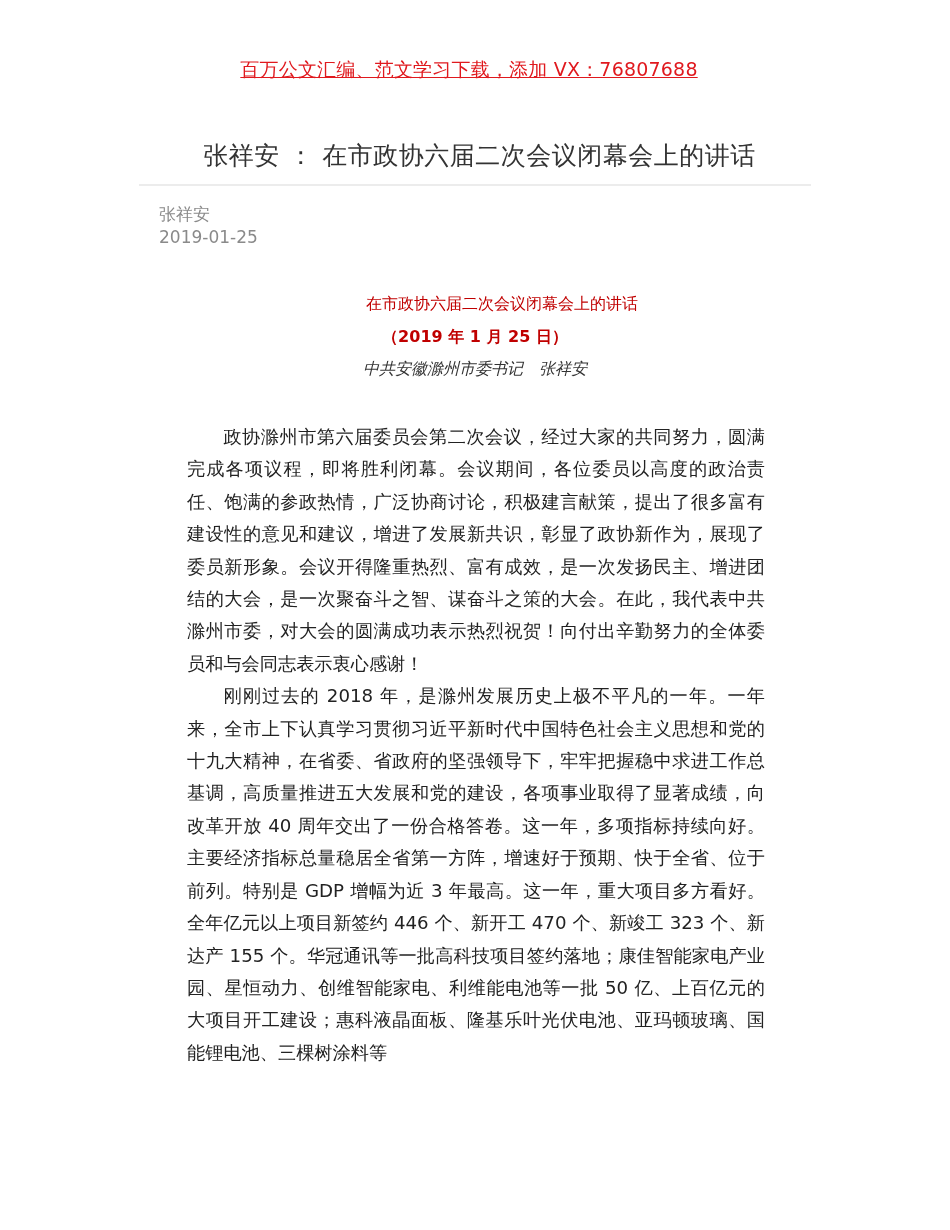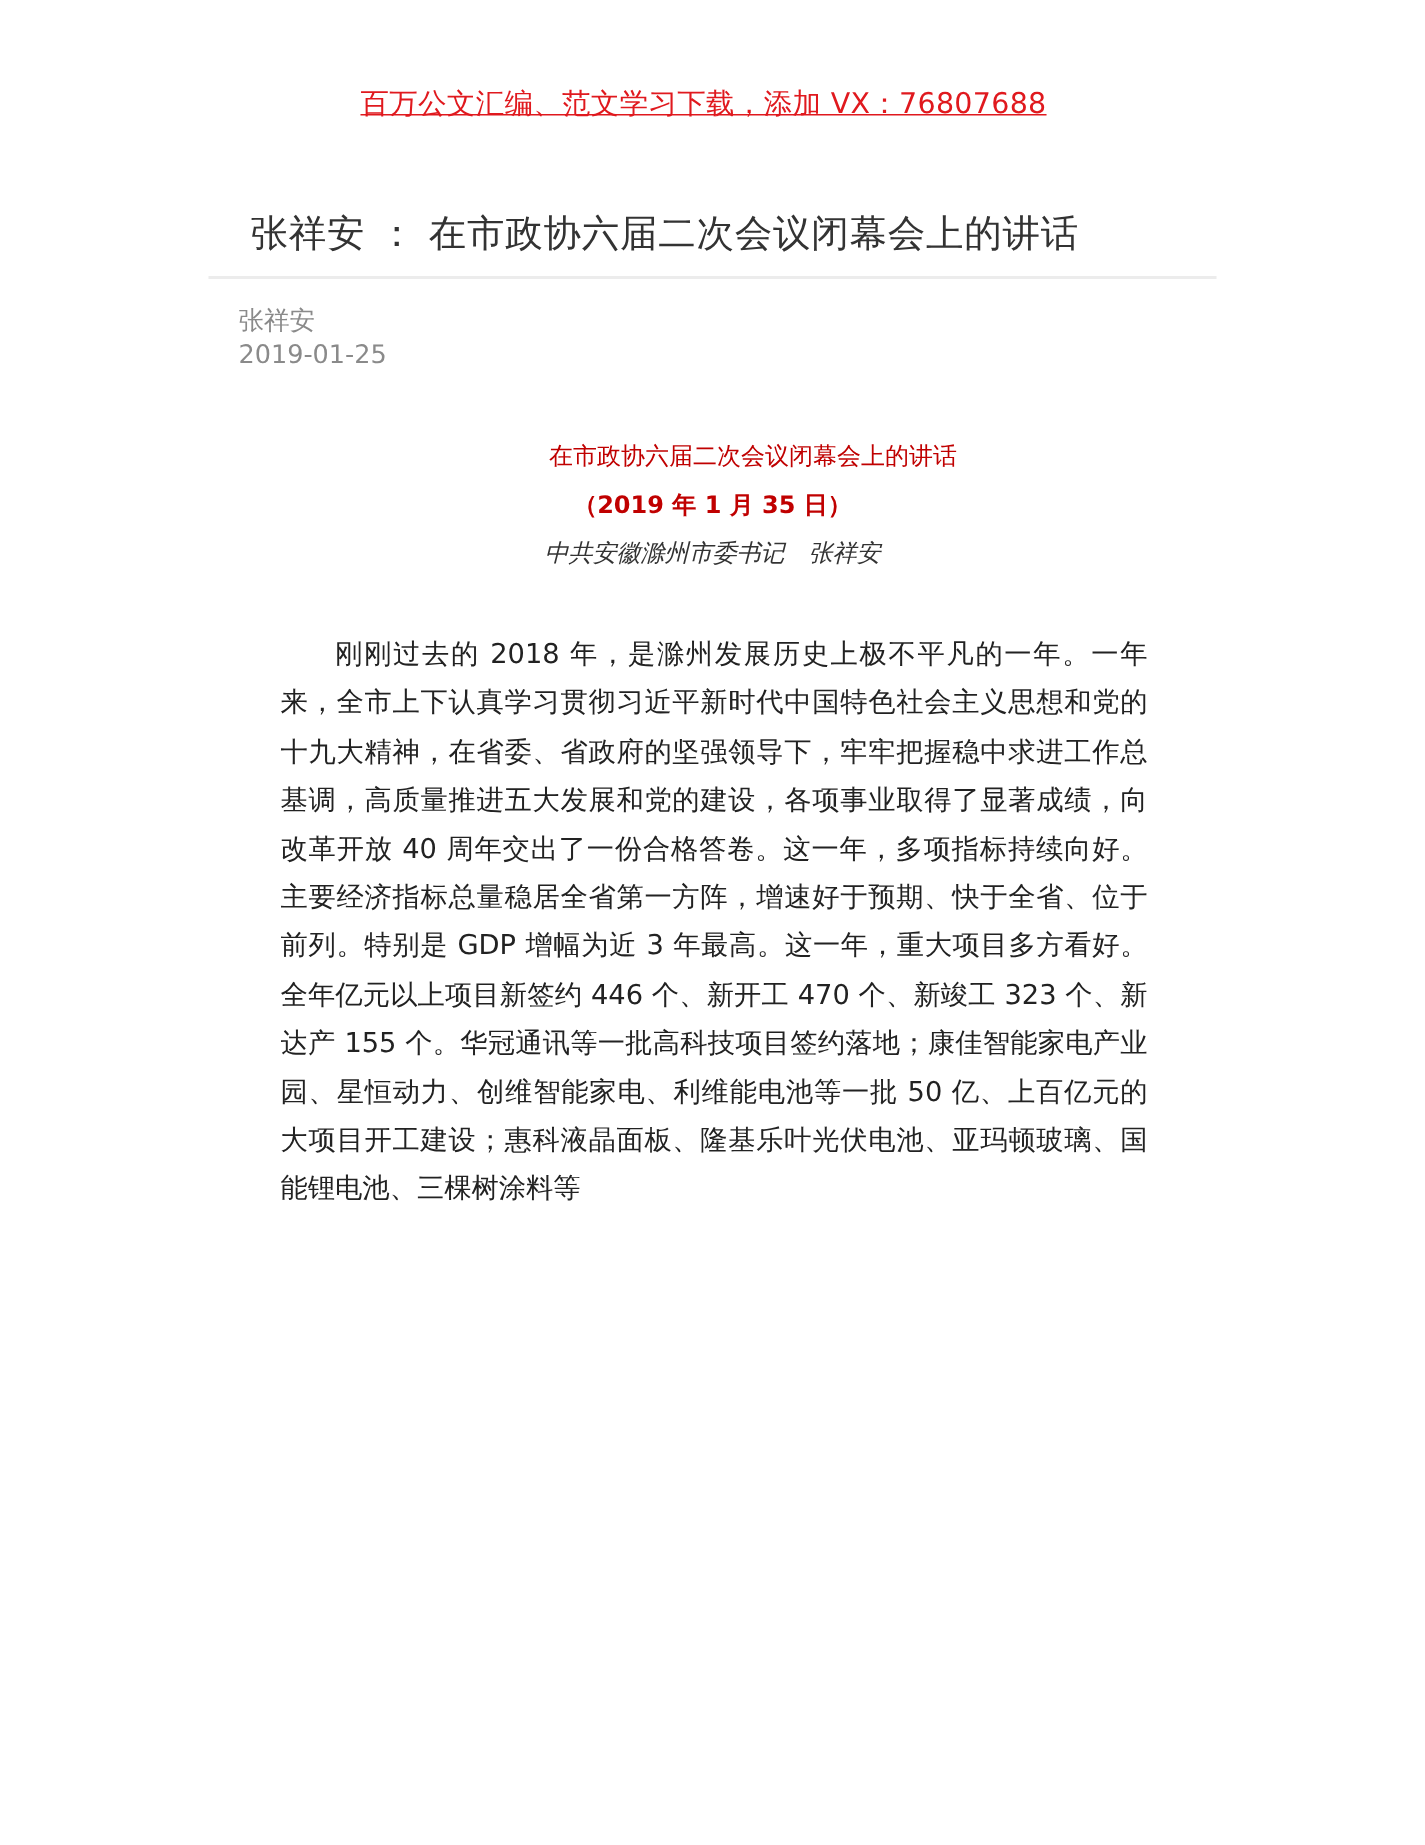--- a/index.html
+++ b/index.html
@@ -30,23 +30,24 @@
     .article-header {
       position: absolute;
       left: 139px;
       top: 138px;
       width: 672px;
     }
     .article-title {
       font-size: 25px;
       line-height: 36px;
       color: #333333;
-      margin: 0 0 0 28px;
+      margin: 0 0 0 9px;
       font-weight: normal;
       letter-spacing: 0.5px;
+      text-align: center;
     }
     .divider {
       position: absolute;
       left: 0;
       top: 46px;
       width: 672px;
       height: 0;
       border-top: 2px solid #ececec;
     }
     .meta {
@@ -122,20 +123,21 @@
   <h1 class="article-title">张祥安 ： 在市政协六届二次会议闭幕会上的讲话</h1>
   <div class="divider"></div>
 </div>
 
 <div class="meta">
   <div>张祥安</div>
   <div>2019-01-25</div>
 </div>
 
 <div class="doc-title">在市政协六届二次会议闭幕会上的讲话</div>
-<div class="doc-date">（2019 年 1 月 35 日）</div>
+<div class="doc-date">（2019 年 1 月 25 日）</div>
 <div class="doc-author">
   <span>中共安徽滁州市委书记</span><span class="gap"></span><span>张祥安</span>
 </div>
 
 <div class="body-text">
+  <p class="para">政协滁州市第六届委员会第二次会议，经过大家的共同努力，圆满完成各项议程，即将胜利闭幕。会议期间，各位委员以高度的政治责任、饱满的参政热情，广泛协商讨论，积极建言献策，提出了很多富有建设性的意见和建议，增进了发展新共识，彰显了政协新作为，展现了委员新形象。会议开得隆重热烈、富有成效，是一次发扬民主、增进团结的大会，是一次聚奋斗之智、谋奋斗之策的大会。在此，我代表中共滁州市委，对大会的圆满成功表示热烈祝贺！向付出辛勤努力的全体委员和与会同志表示衷心感谢！</p>
   <p class="para">刚刚过去的 2018 年，是滁州发展历史上极不平凡的一年。一年来，全市上下认真学习贯彻习近平新时代中国特色社会主义思想和党的十九大精神，在省委、省政府的坚强领导下，牢牢把握稳中求进工作总基调，高质量推进五大发展和党的建设，各项事业取得了显著成绩，向改革开放 40 周年交出了一份合格答卷。这一年，多项指标持续向好。主要经济指标总量稳居全省第一方阵，增速好于预期、快于全省、位于前列。特别是 GDP 增幅为近 3 年最高。这一年，重大项目多方看好。全年亿元以上项目新签约 446 个、新开工 470 个、新竣工 323 个、新达产 155 个。华冠通讯等一批高科技项目签约落地；康佳智能家电产业园、星恒动力、创维智能家电、利维能电池等一批 50 亿、上百亿元的大项目开工建设；惠科液晶面板、隆基乐叶光伏电池、亚玛顿玻璃、国能锂电池、三棵树涂料等</p>
 </div>
 
 </body></html>

